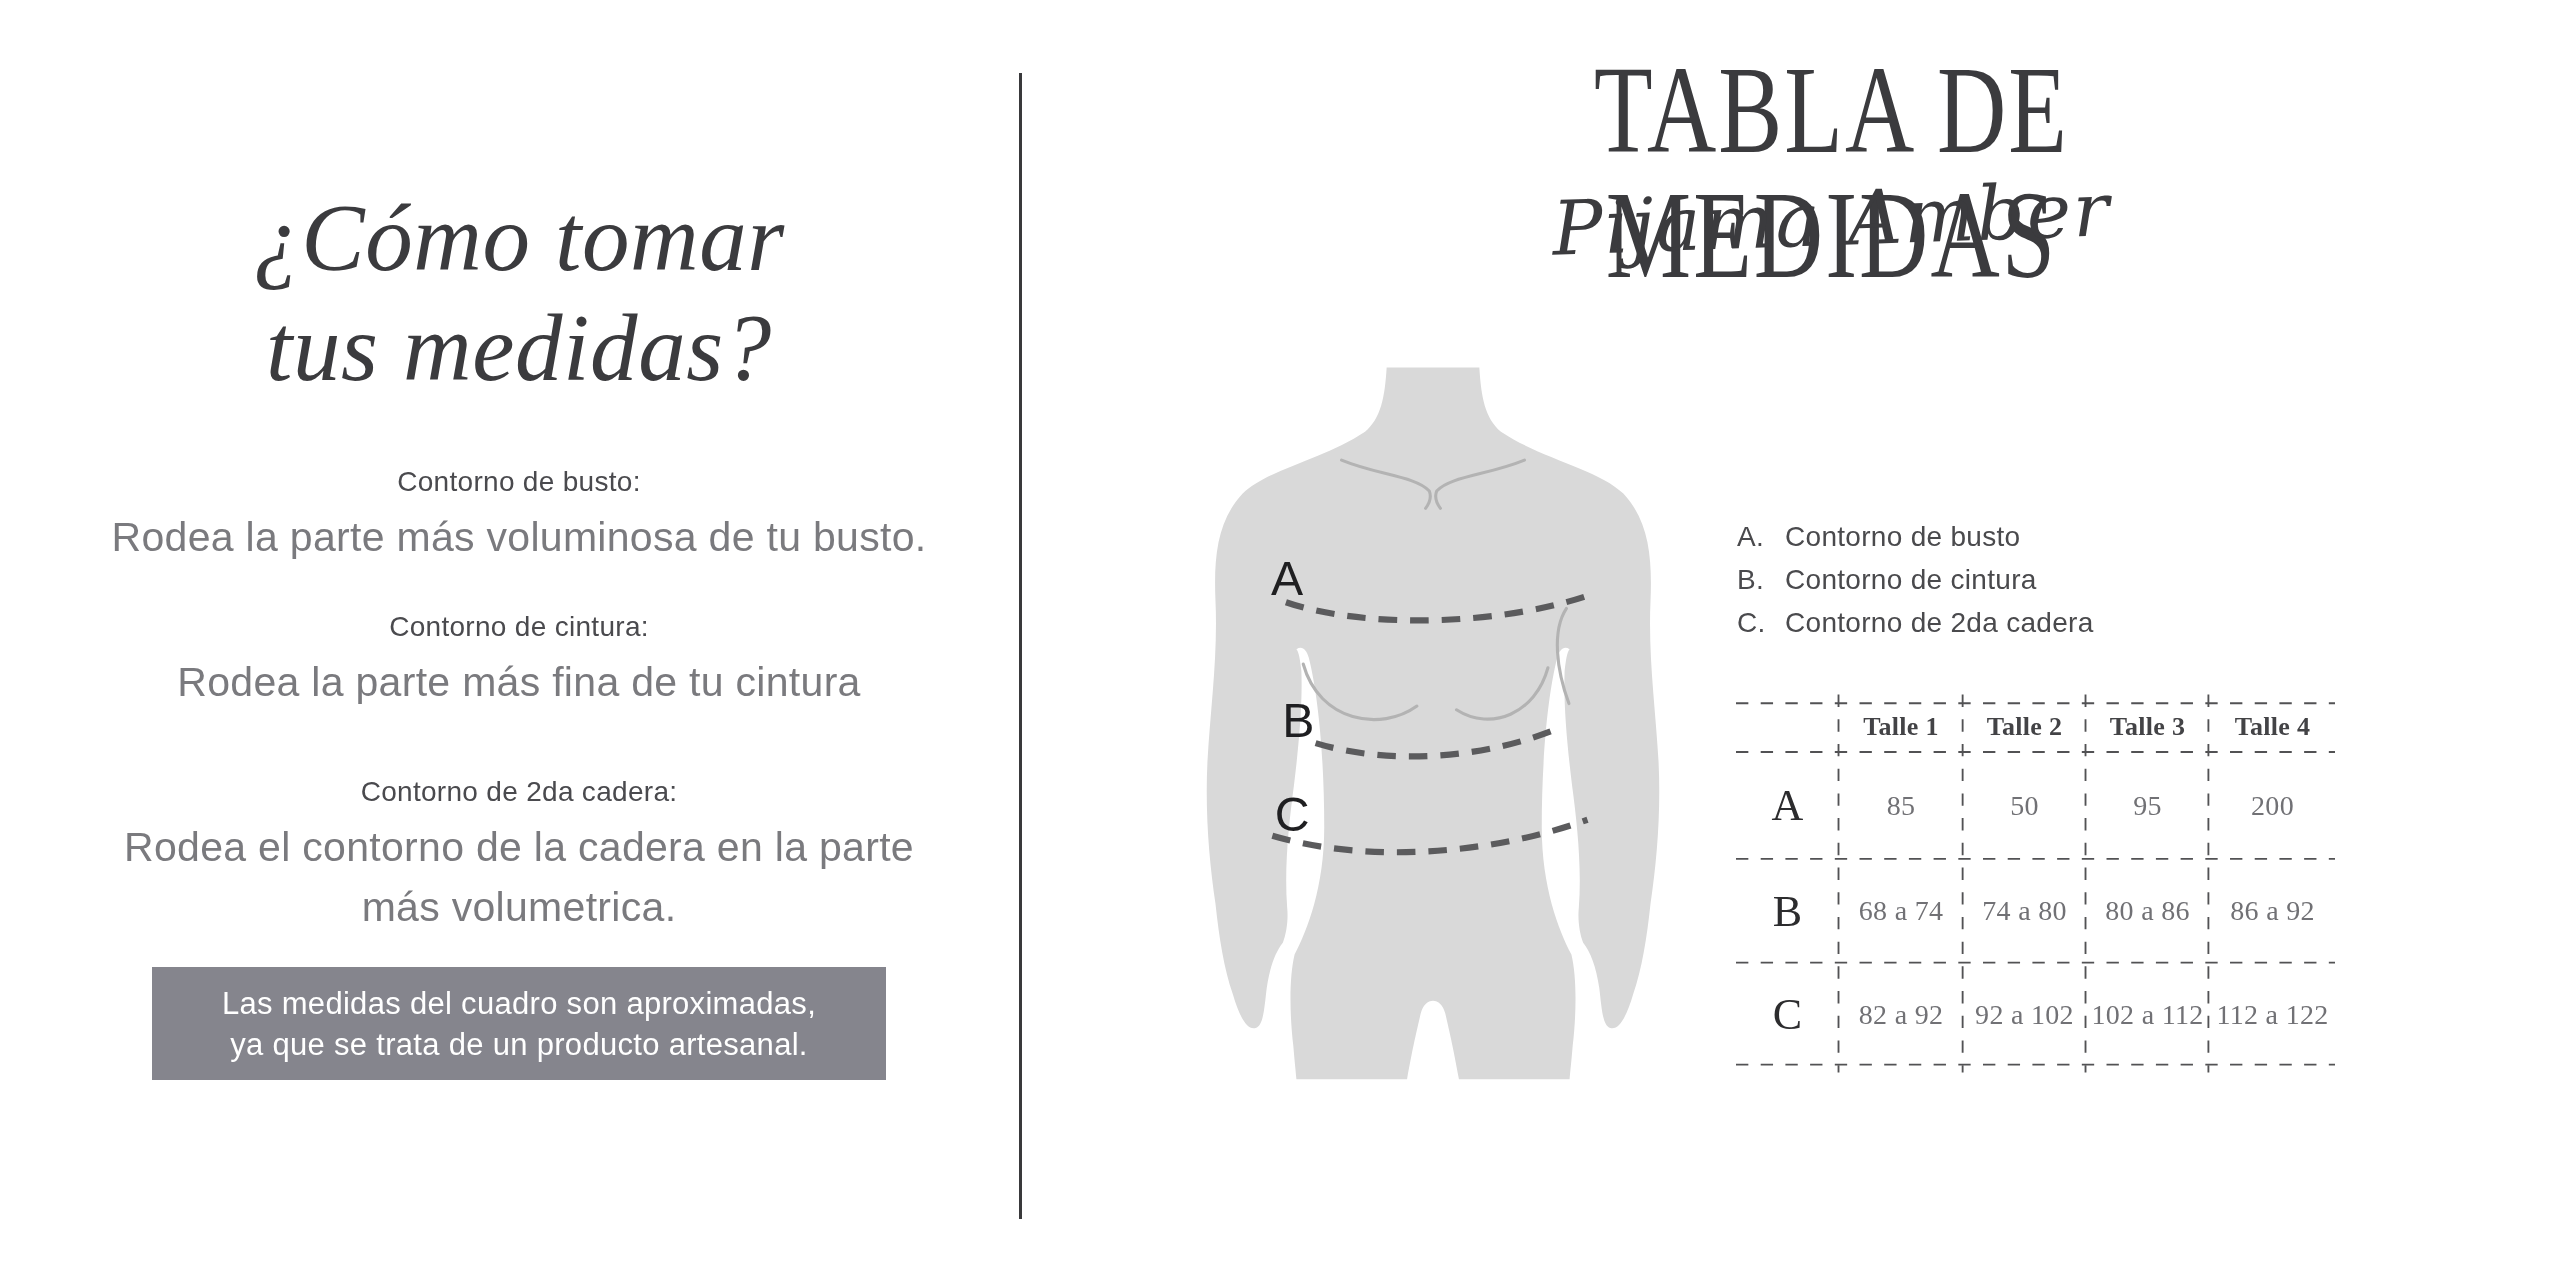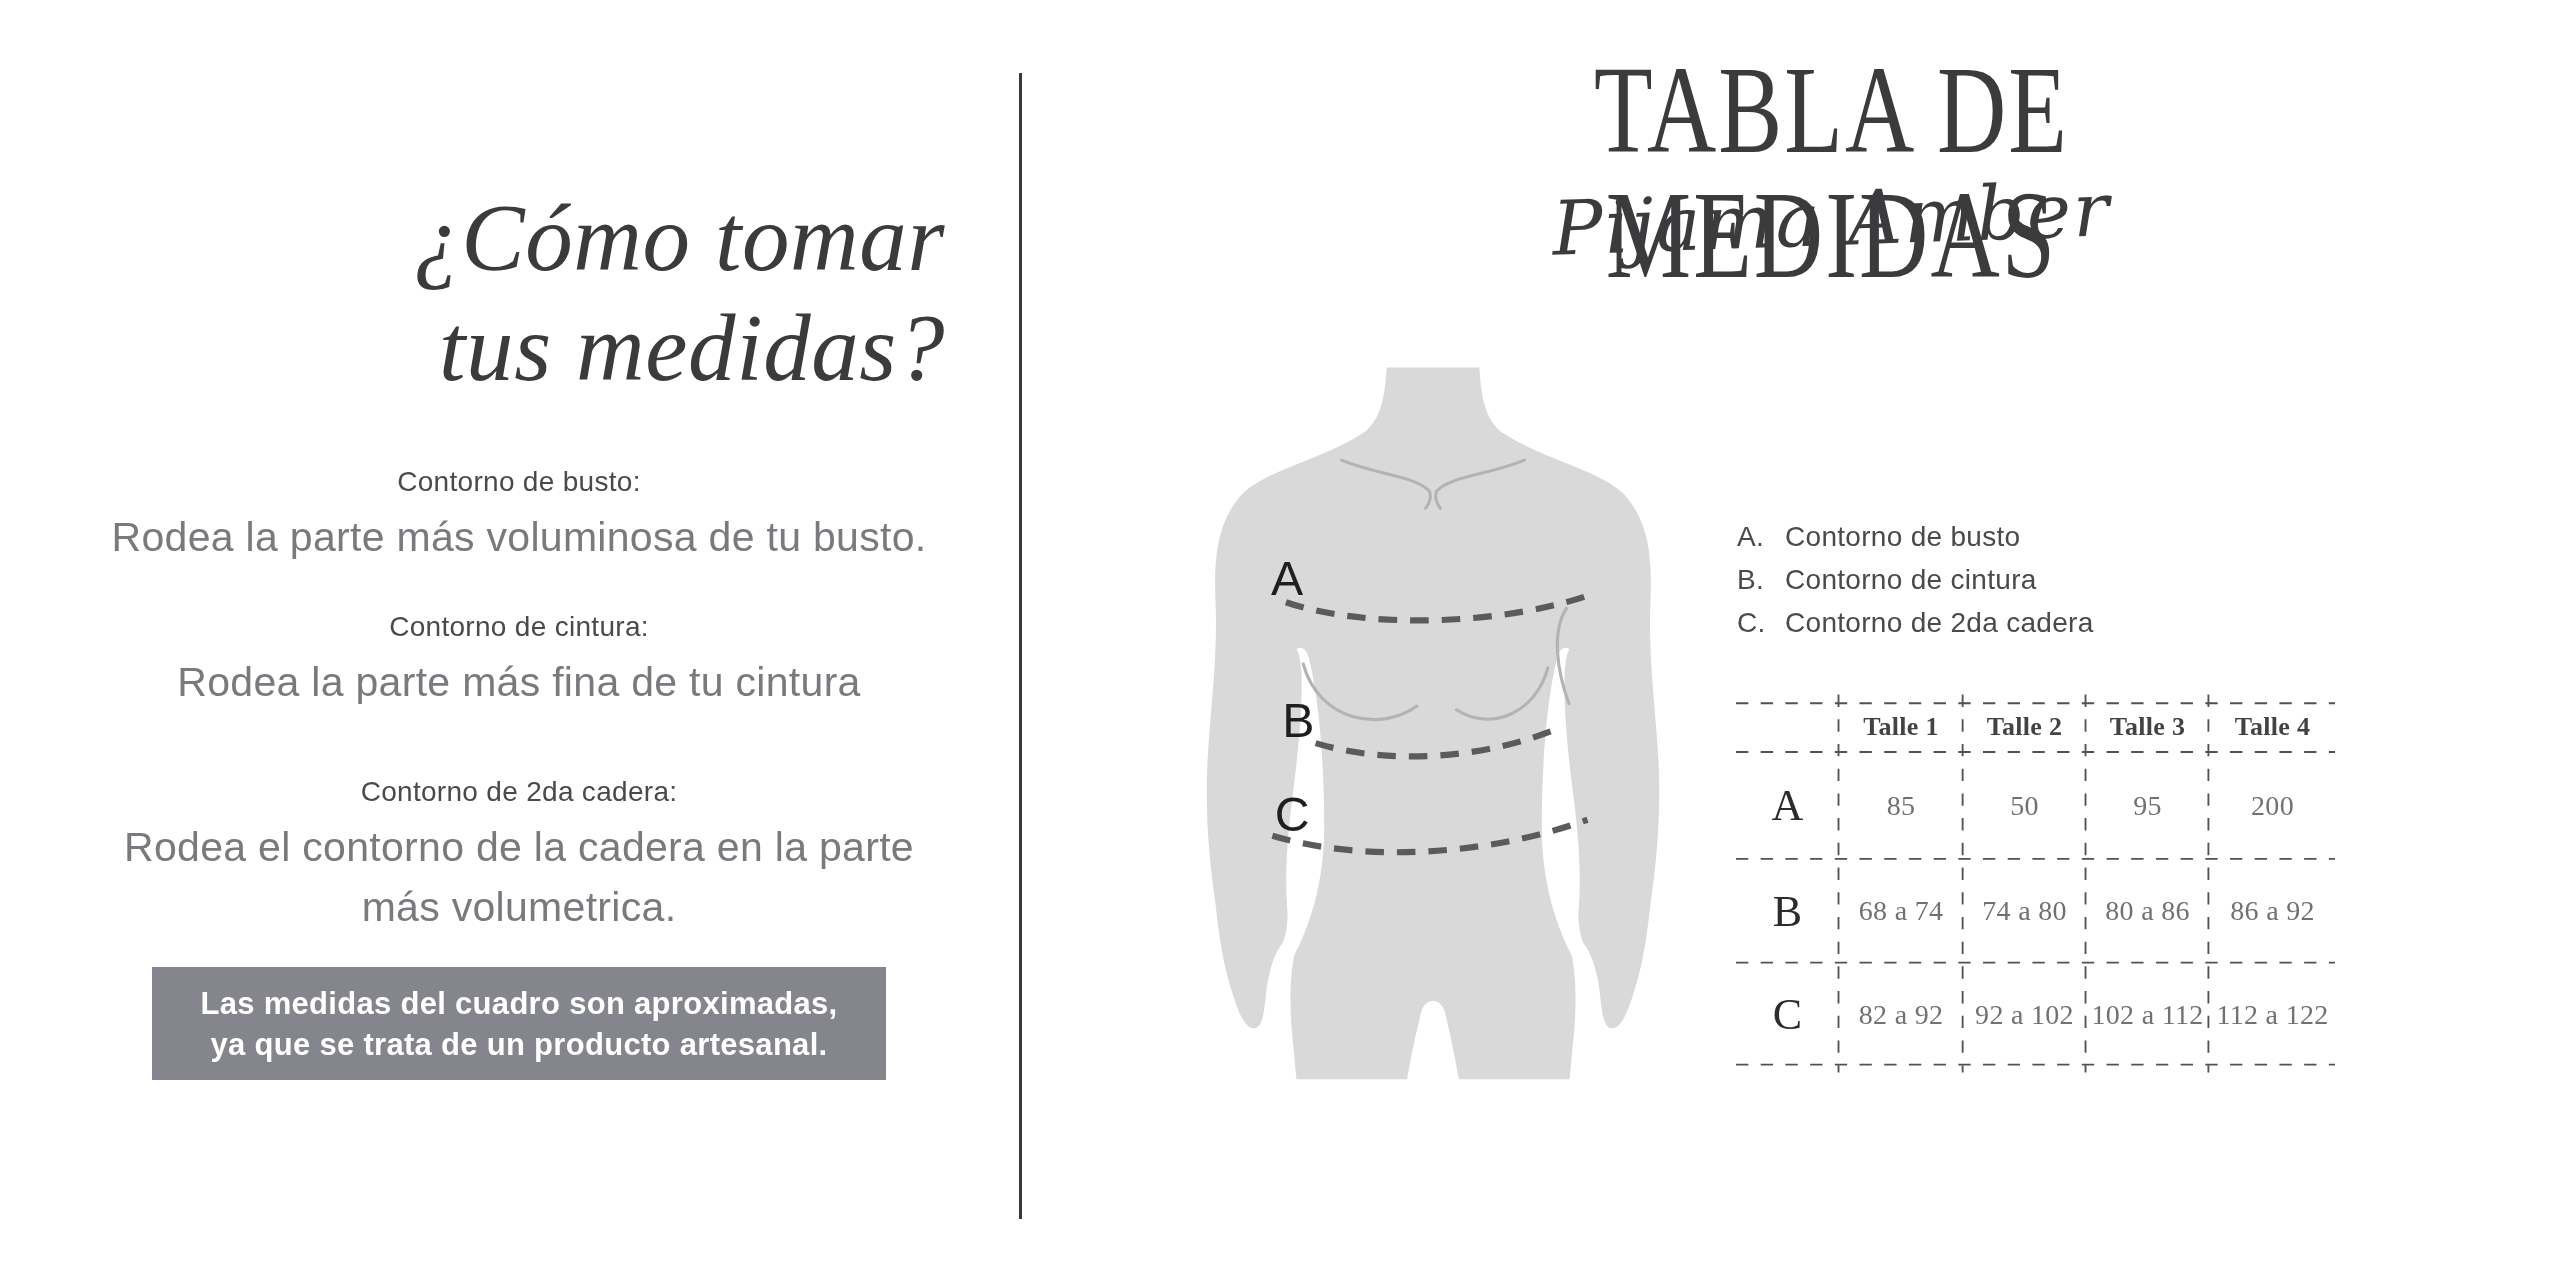--- a/index.html
+++ b/index.html
@@ -21,37 +21,37 @@
   html,body{margin:0;padding:0;background:#fff;}
   .canvas{
     position:relative;width:2576px;height:1279px;background:#fff;overflow:hidden;
     font-family:"Liberation Sans", sans-serif;
   }
   
   .left-panel{position:absolute;left:93px;top:0;width:852px;height:1279px;}
   .how-title{
     position:absolute;left:0;top:183px;width:100%;
     font-family:"Liberation Serif", serif;font-style:italic;font-weight:400;
-    font-size:95px;line-height:1.16;color:var(--ink-dark);text-align:right;letter-spacing:0.6px;
+    font-size:95px;line-height:1.16;color:var(--ink-dark);text-align:center;letter-spacing:0.6px;
   }
   .measure-section{position:absolute;left:0;width:100%;text-align:center;}
   .measure-section .heading{
     font-size:28px;color:var(--ink-heading);line-height:1;margin:0 0 21px 0;font-weight:400;letter-spacing:0.3px;
   }
   .measure-section .descline{
     font-size:41px;color:var(--ink-body);line-height:1;margin:0 0 19px 0;font-weight:400;letter-spacing:0.3px;
   }
   .sec-1{top:468px;}
   .sec-2{top:613px;}
   .sec-3{top:778px;}
   .note-box{
     position:absolute;left:59px;top:967px;width:734px;height:113px;
     background:var(--note-bg);color:var(--note-text);
     display:flex;flex-direction:column;justify-content:center;align-items:center;
-    font-size:31px;font-weight:700;line-height:41px;letter-spacing:0.3px;text-align:center;
+    font-size:31px;font-weight:400;line-height:41px;letter-spacing:0.3px;text-align:center;
   }
   
   .divider{position:absolute;left:1019px;top:73px;width:3.1px;height:1146px;background:var(--divider);}
   
   .right-head{position:absolute;left:1334px;top:0;width:995px;text-align:center;}
   .tabla-title{
     position:absolute;left:0;top:48px;width:100%;margin:0;
     font-family:"Liberation Serif", serif;font-weight:400;font-size:120px;line-height:1;
     color:var(--ink-dark);letter-spacing:2.5px;
     transform:scale(0.80,1.04);transform-origin:50% 0;

